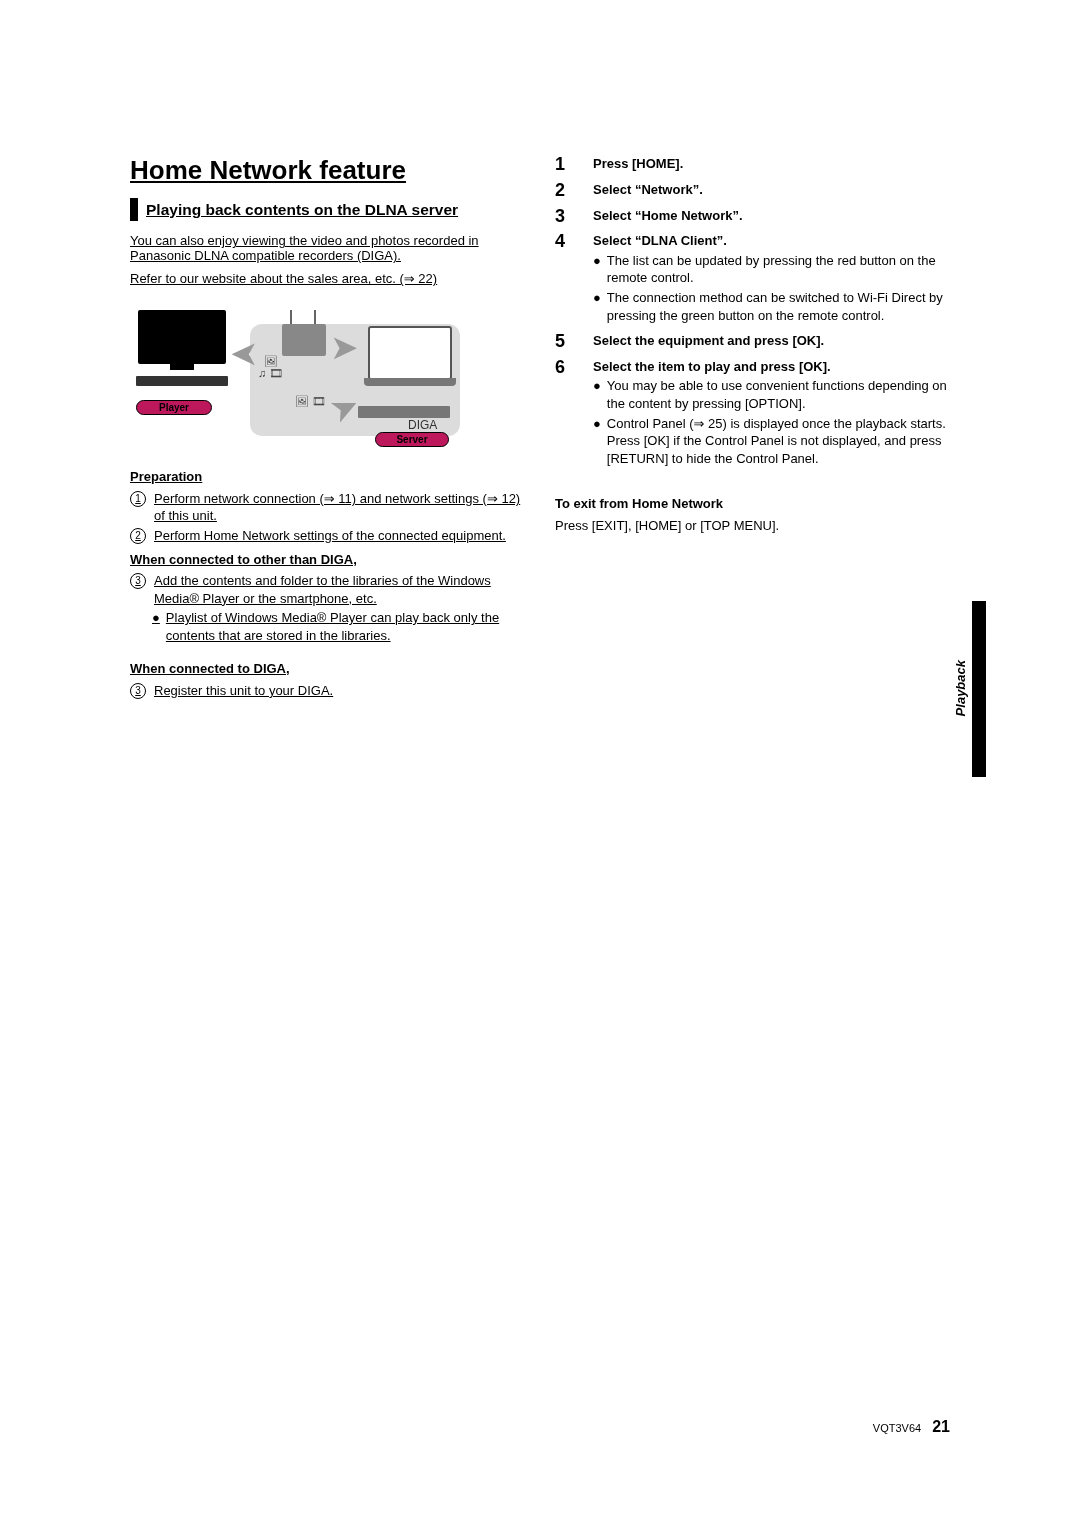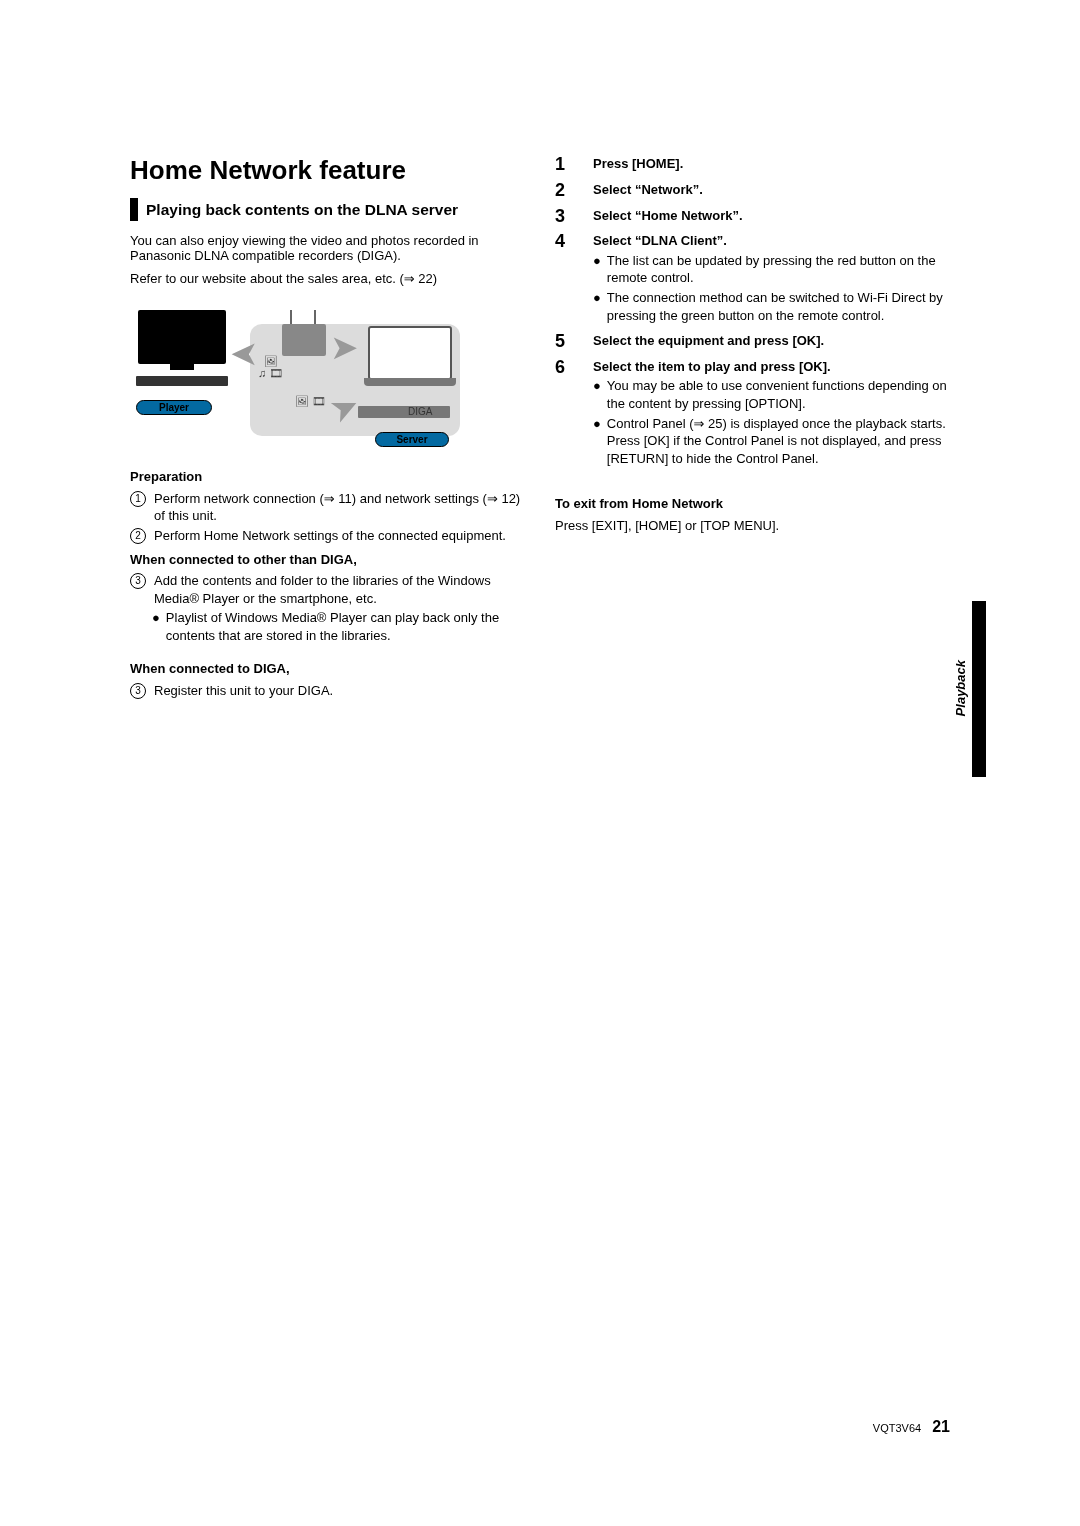--- a/index.html
+++ b/index.html
@@ -15,21 +15,21 @@
   }
   .page {
     position: relative;
     padding: 155px 130px 0 130px;
     display: flex;
     gap: 30px;
   }
   .col {
     width: 48%;
   }
-  .col-left { width: 49%; }
+  .col-left { width: 49%; text-decoration: underline; }
   .col-right { width: 49%; }
   h1.title {
     font-size: 26px;
     font-weight: bold;
     margin: 0 0 12px 0;
   }
   .section-header {
     display: flex;
     align-items: stretch;
     margin-bottom: 12px;
@@ -82,29 +82,29 @@
     background: #333;
     border-radius: 1px;
   }
   .label-pill {
     position: absolute;
     border: 1px solid #000;
     border-radius: 10px;
     padding: 1px 12px;
     font-size: 10px;
     font-weight: bold;
-    background: #0369a1;
+    background: #be185d;
     text-align: center;
   }
   .lbl-player { left: 6px; top: 100px; width: 50px; }
   .lbl-server { left: 245px; top: 132px; width: 48px; }
   .diga-label {
     position: absolute;
-    left: 278px; top: 106px;
-    font-size: 10px;
+    left: 278px; top: 118px;
+    font-size: 12px;
     color: #333;
   }
   .router {
     position: absolute;
     left: 152px; top: 24px;
     width: 44px; height: 32px;
     background: #888;
     border-radius: 2px;
   }
   .router::before, .router::after {

